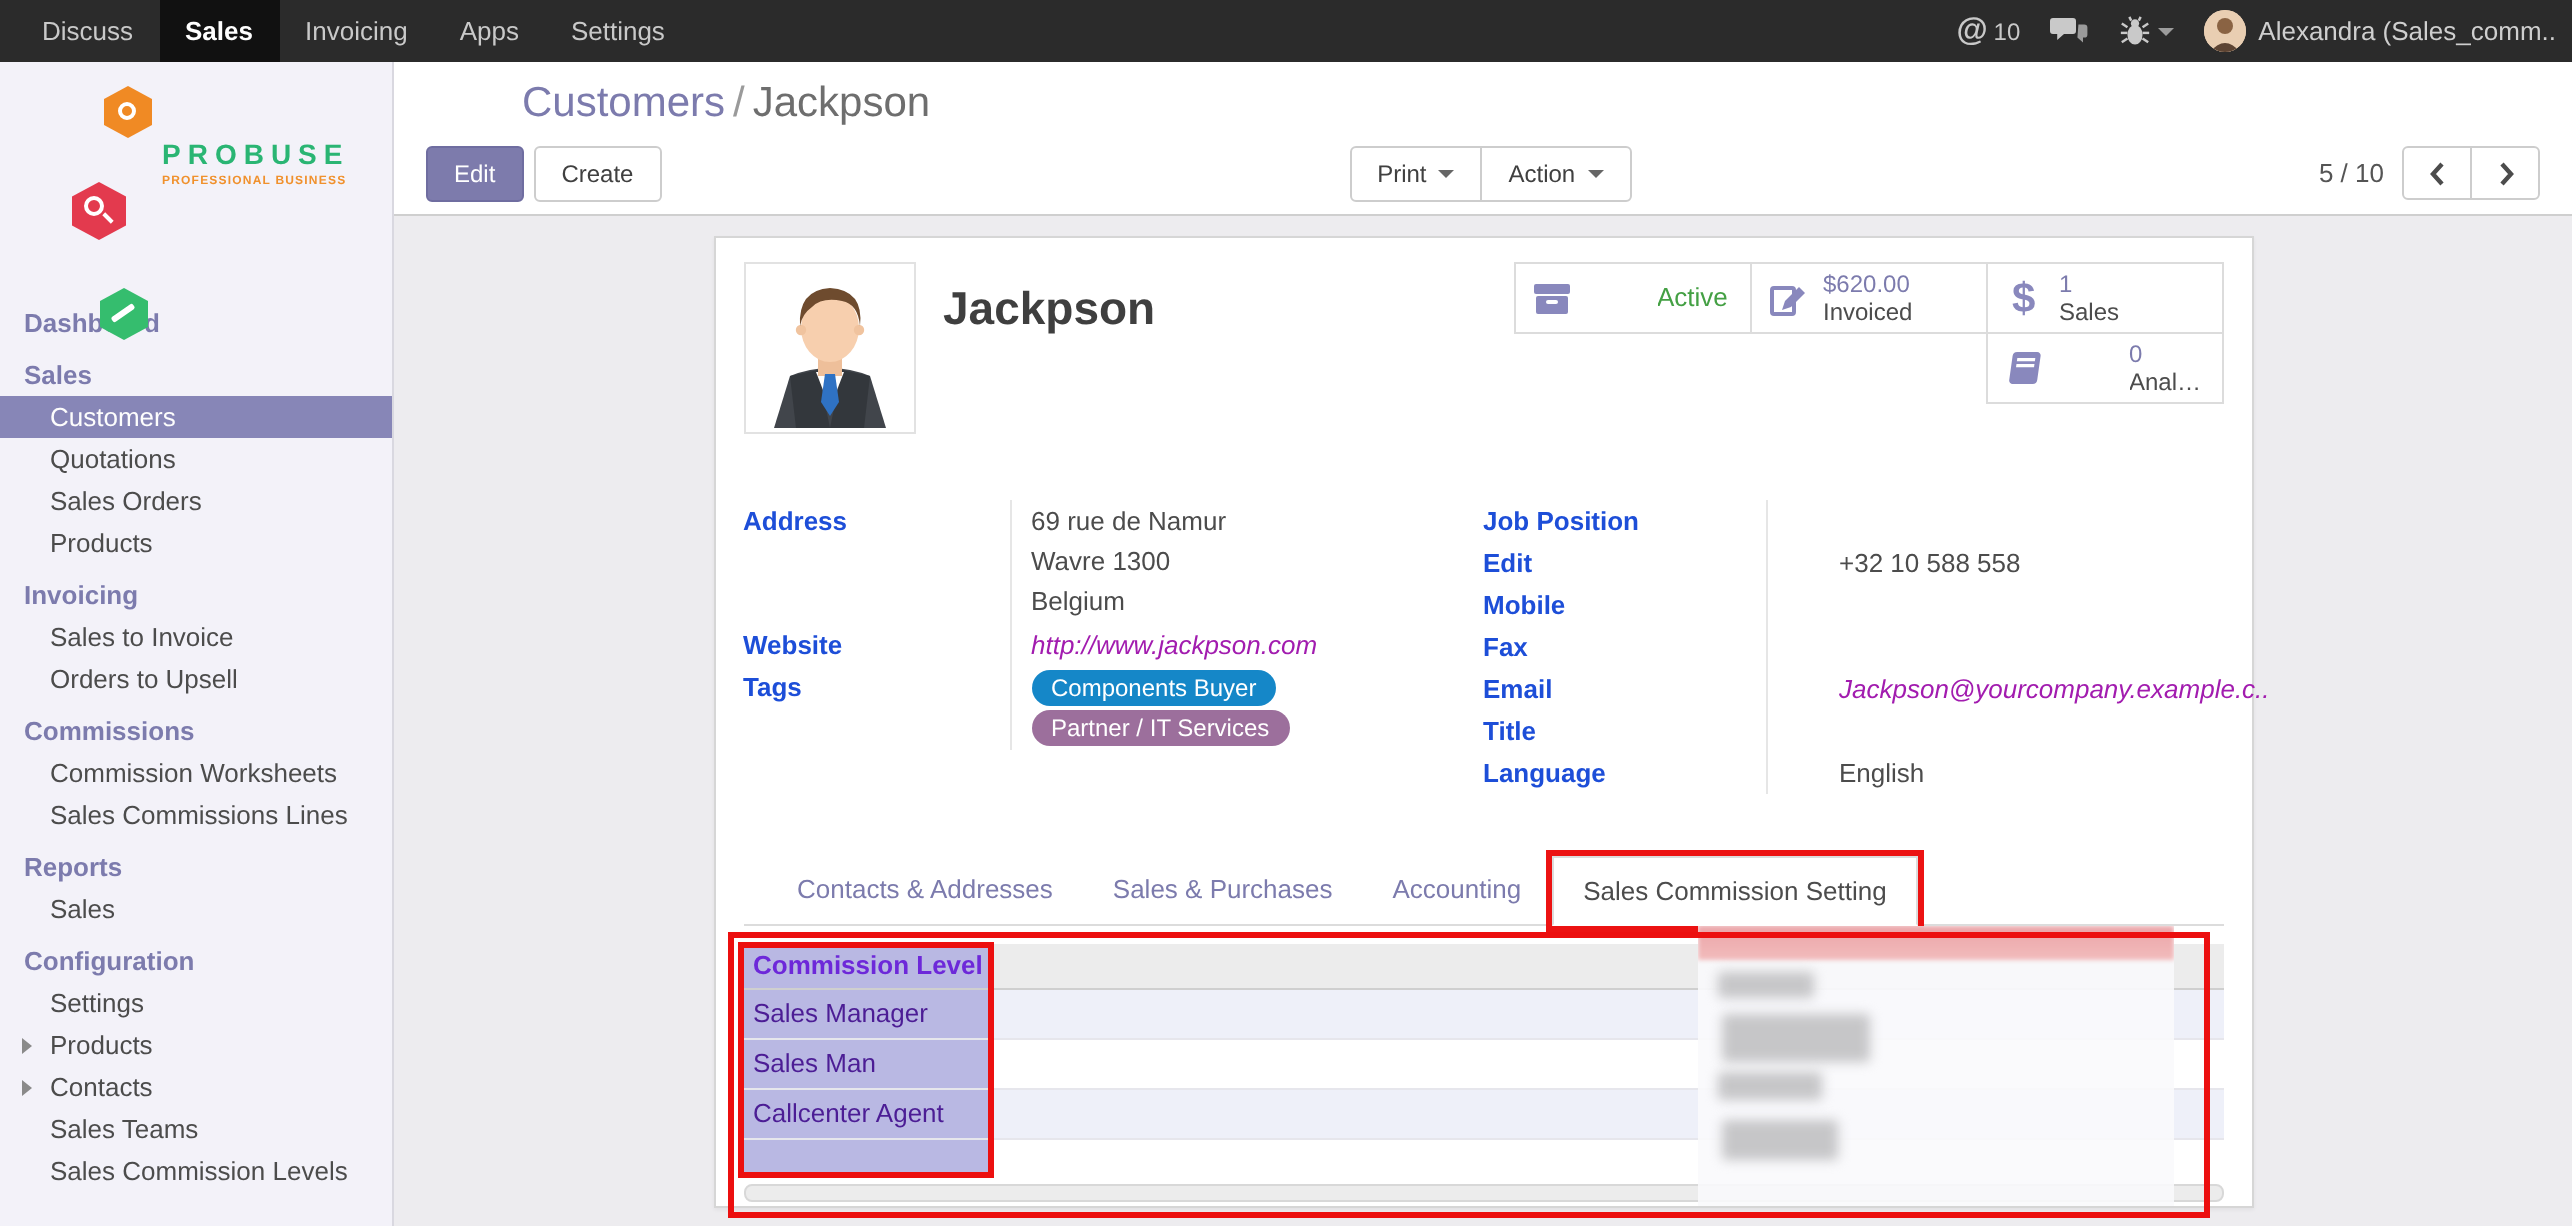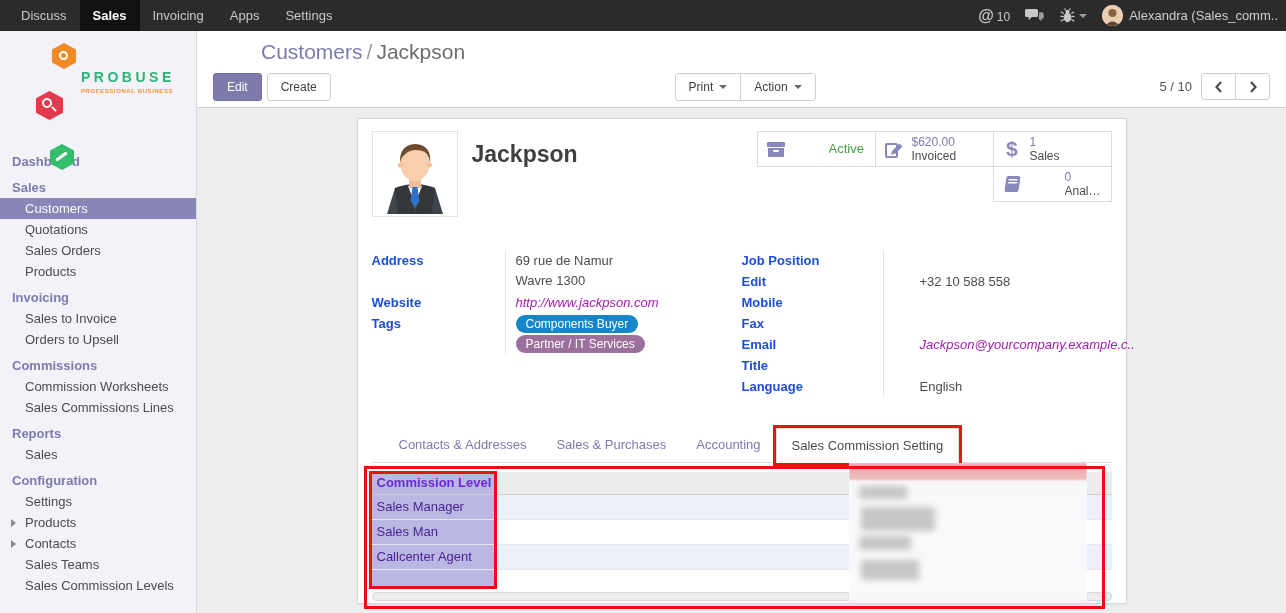--- a/index.html
+++ b/index.html
@@ -359,20 +359,21 @@
             </div>
           </div>
         </div>
 
         <div class="fields">
           <div class="fgroup">
             <div class="flabel">Address</div>
             <div class="fvalue">
               <div class="addr-line">69 rue de Namur</div>
               <div class="addr-line">Wavre 1300</div>
+              <div class="addr-line">Belgium</div>
             </div>
             <div class="flabel">Website</div>
             <div class="fvalue"><span class="link">http://www.jackpson.com</span></div>
             <div class="flabel">Tags</div>
             <div class="fvalue">
               <div class="tag-row"><span class="tag" style="background-color: rgb(21, 135, 200);">Components Buyer</span></div>
               <div class="tag-row"><span class="tag" style="background-color: rgb(156, 111, 156);">Partner / IT Services</span></div>
             </div>
           </div>
           <div class="fgroup right">

